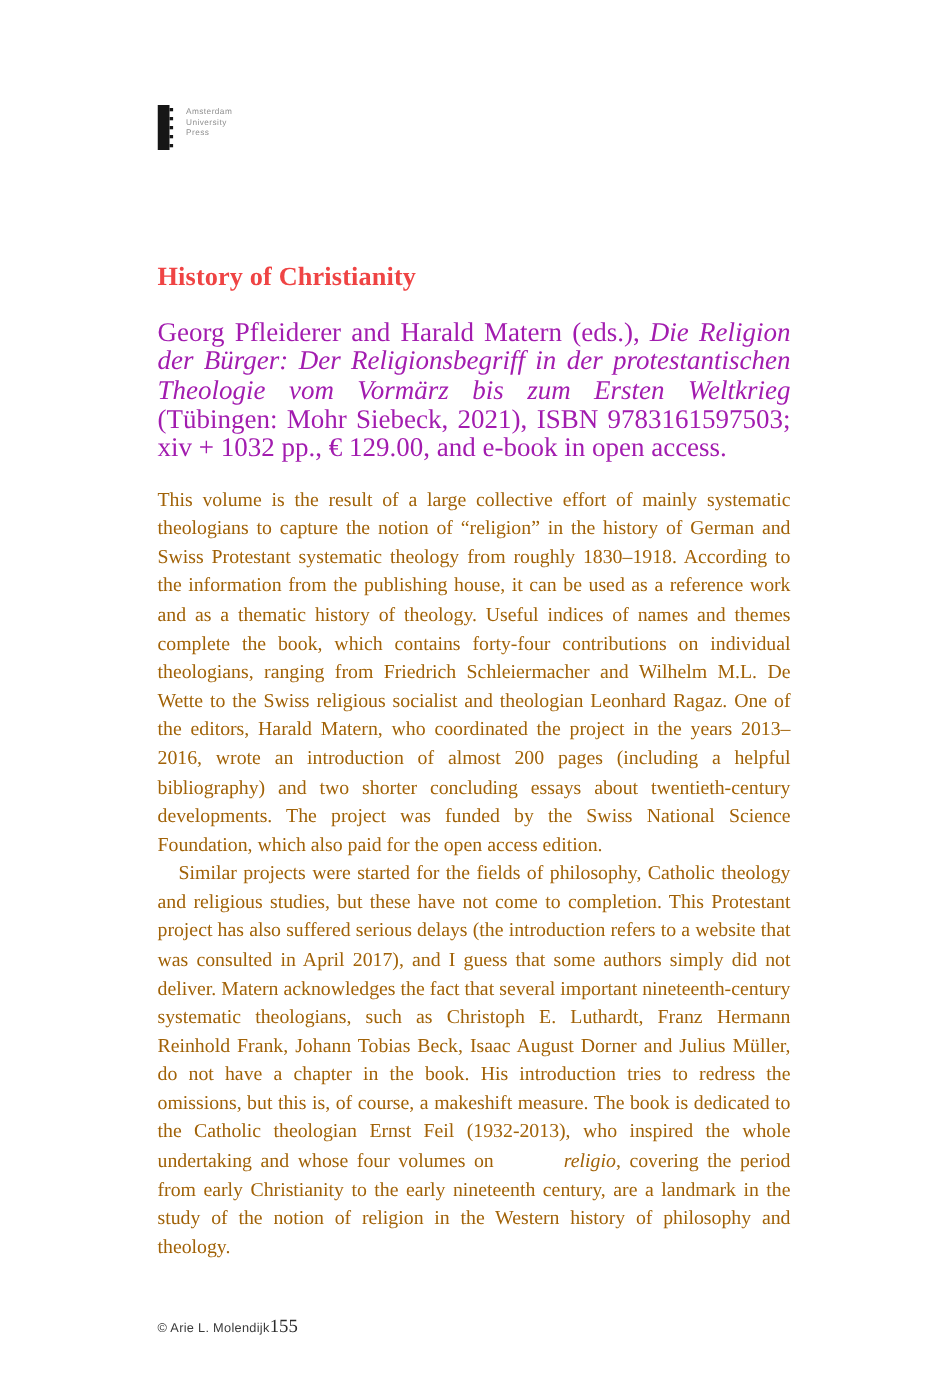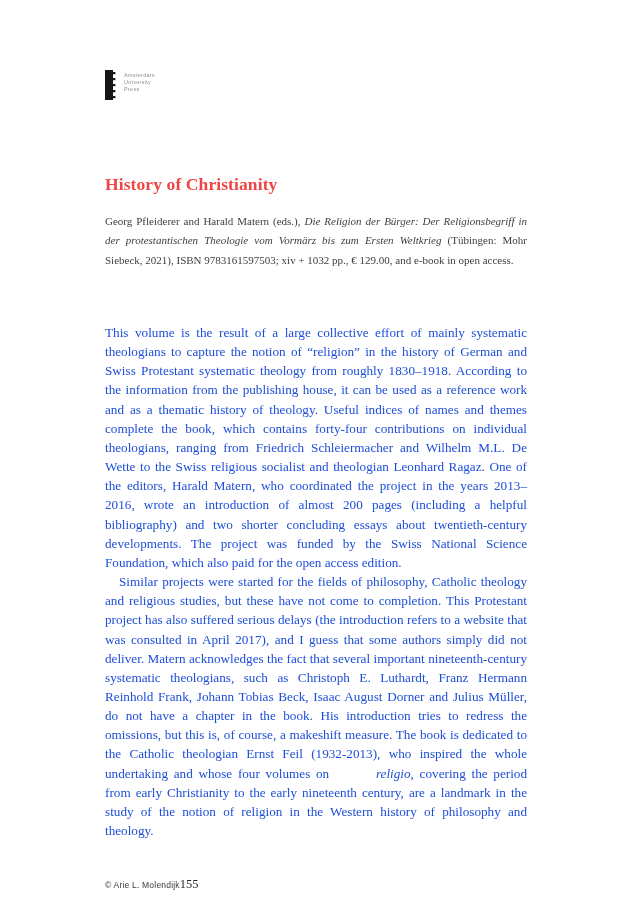--- a/index.html
+++ b/index.html
@@ -61,36 +61,36 @@
     font-size: 17.5px;
     font-weight: 700;
     color: #ef4444;
     letter-spacing: 0.1px;
   }
   .citation {
     position: absolute;
     left: 105px;
     top: 212px;
     width: 422px;
-    font-size: 11px;
+    font-size: 18px;
     line-height: 19.3px;
     text-align: justify;
-    color: #404040;
+    color: #a21caf;
   }
   .citation .italic { font-style: italic; }
 
   .body-text {
     position: absolute;
     left: 105px;
     top: 323px;
     width: 422px;
     font-size: 13.2px;
     line-height: 19.15px;
     text-align: justify;
-    color: #1d4ed8;
+    color: #a16207;
   }
   .body-text p + p { text-indent: 14px; }
   .body-text .italic { font-style: italic; margin-left: 41px; }
 
   
   .page-footer {
     position: absolute;
     left: 105px;
     top: 877px;
     width: 422px;

